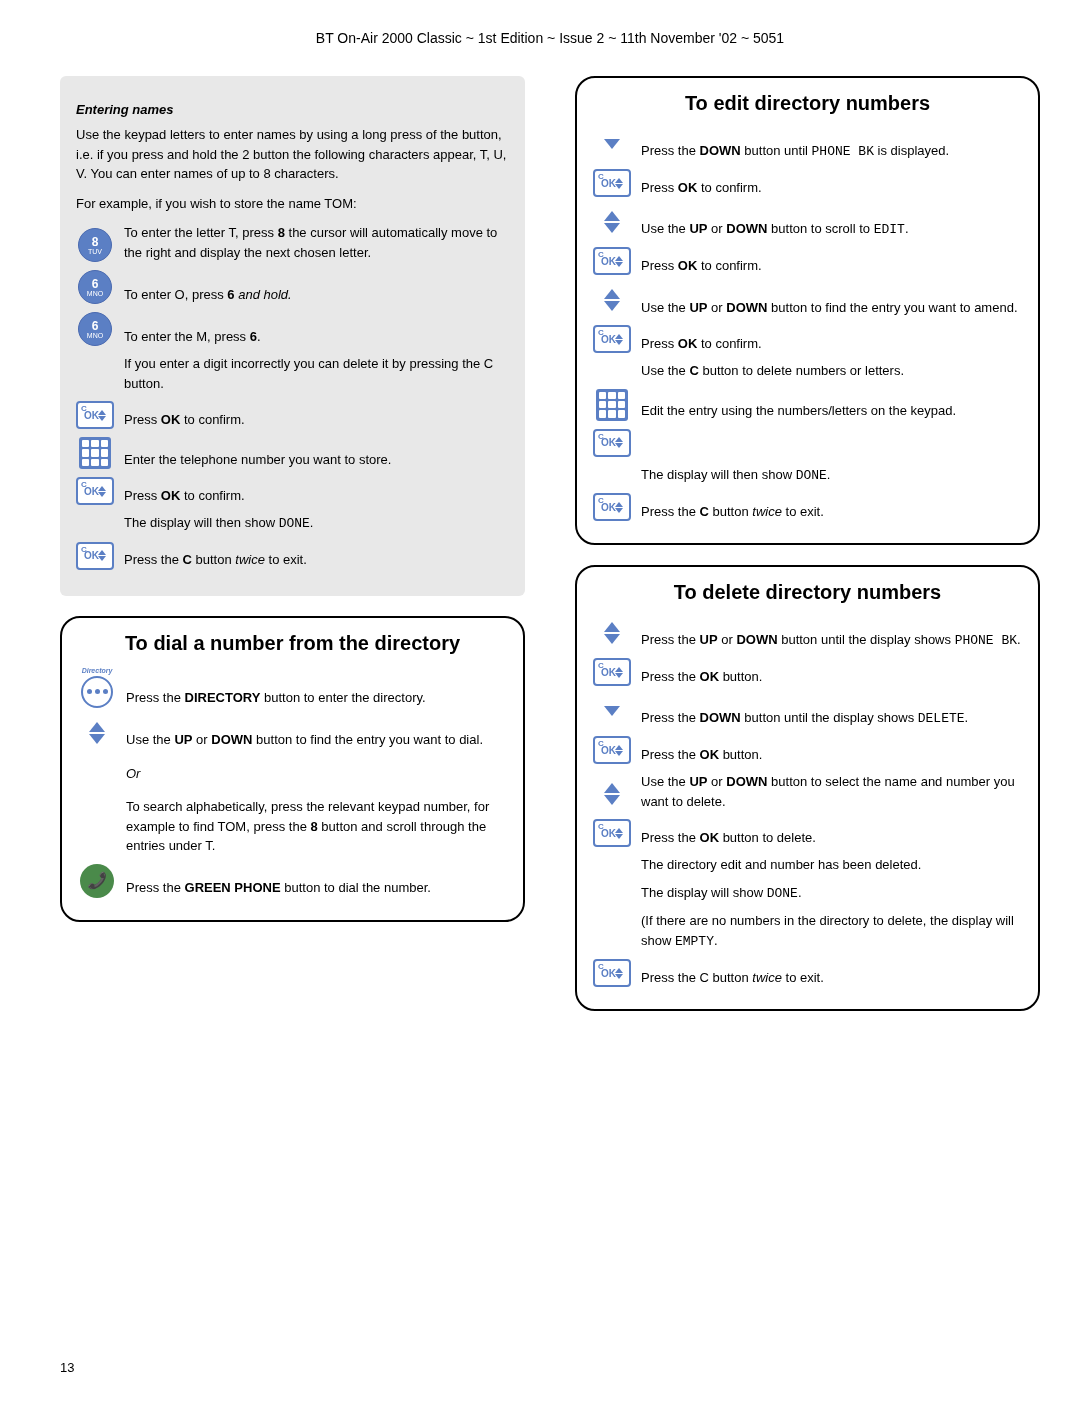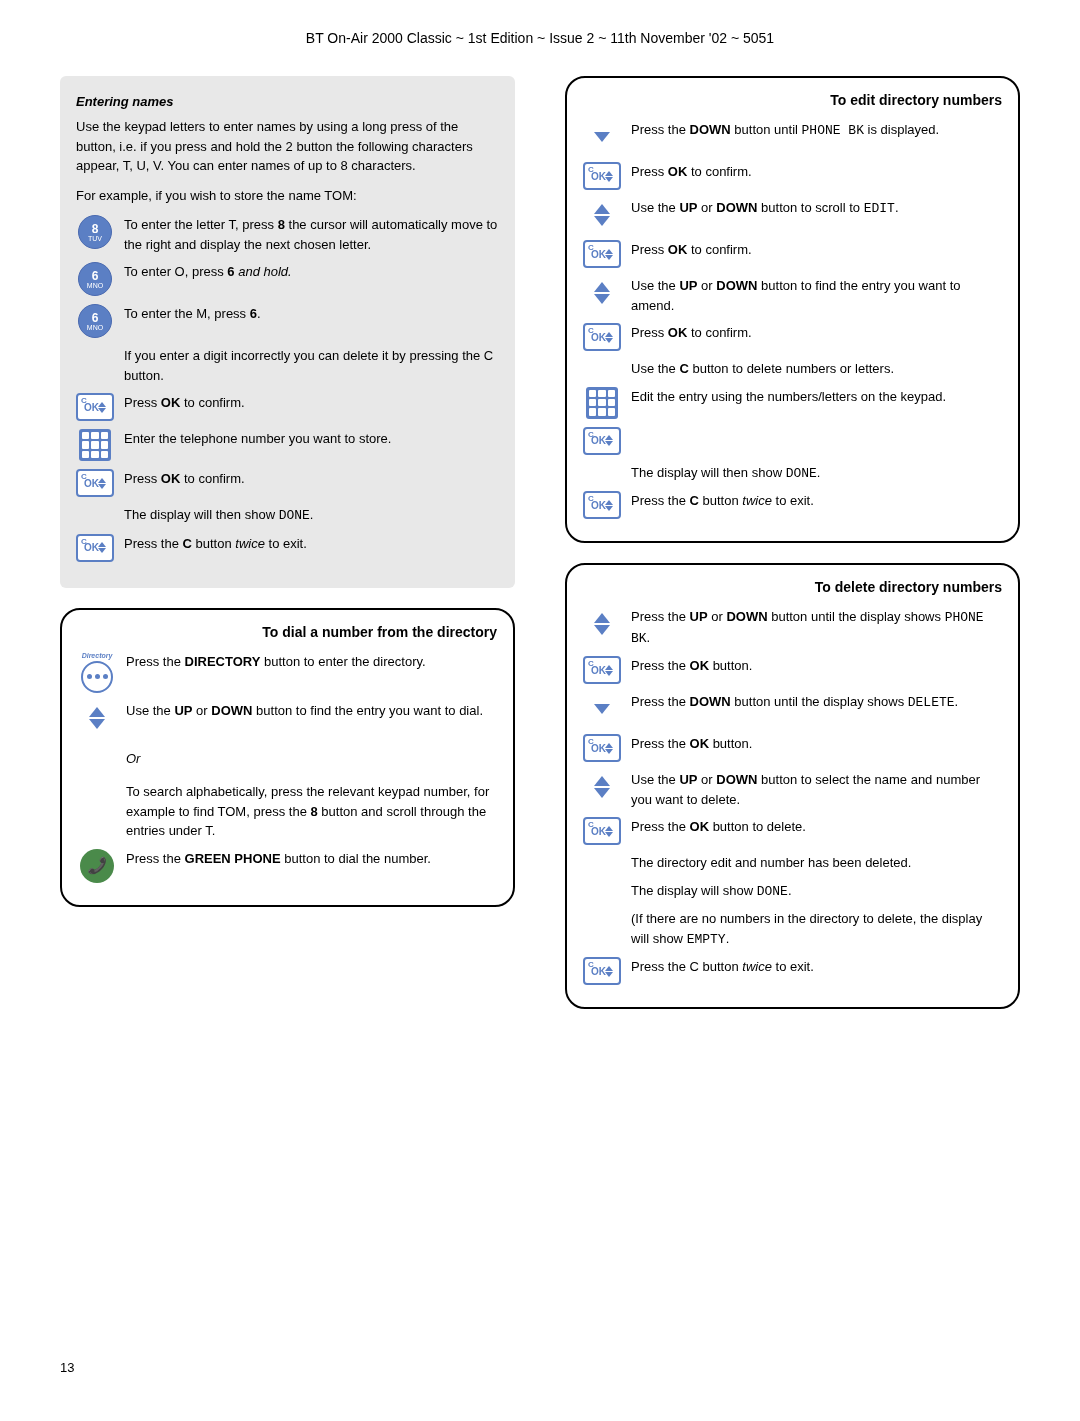--- a/index.html
+++ b/index.html
@@ -8,21 +8,21 @@
       font-size: 13px;
       color: #000;
       background: #fff;
       width: 1080px;
       min-height: 1421px;
       padding: 0;
     }
     .page {
       width: 1080px;
       min-height: 1421px;
-      padding: 30px 60px 40px 60px;
+      padding: 30px 40px 40px 60px;
       position: relative;
     }
     .header {
       text-align: center;
       font-size: 14px;
       margin-bottom: 30px;
       font-weight: normal;
     }
     .page-number {
       position: absolute;
@@ -49,29 +49,30 @@
       background: #e8e8e8;
       border-radius: 6px;
       padding: 18px 16px;
       margin-bottom: 20px;
     }
     .entering-names-title {
       font-style: italic;
       font-weight: bold;
       margin-bottom: 8px;
       font-size: 13px;
+      margin-top: 8px;
     }
     .section-para {
       margin-bottom: 10px;
       line-height: 1.5;
       font-size: 13px;
     }
     .icon-row {
       display: flex;
-      align-items: flex-start;
+      align-items: flex-end;
       margin-bottom: 8px;
       gap: 10px;
     }
     .icon-col {
       min-width: 38px;
       display: flex;
       justify-content: center;
       align-items: center;
       flex-shrink: 0;
     }
@@ -208,23 +209,23 @@
 
     
     .boxed-section {
       border: 2px solid #000;
       border-radius: 20px;
       padding: 14px 16px 14px 16px;
       margin-bottom: 20px;
     }
     .boxed-title {
       font-weight: bold;
-      font-size: 14px;
+      font-size: 20px;
       margin-bottom: 12px;
-      text-align: right;
+      text-align: center;
     }
 
     
     .directory-icon {
       display: flex;
       flex-direction: column;
       align-items: center;
       gap: 2px;
     }
     .dir-label {

